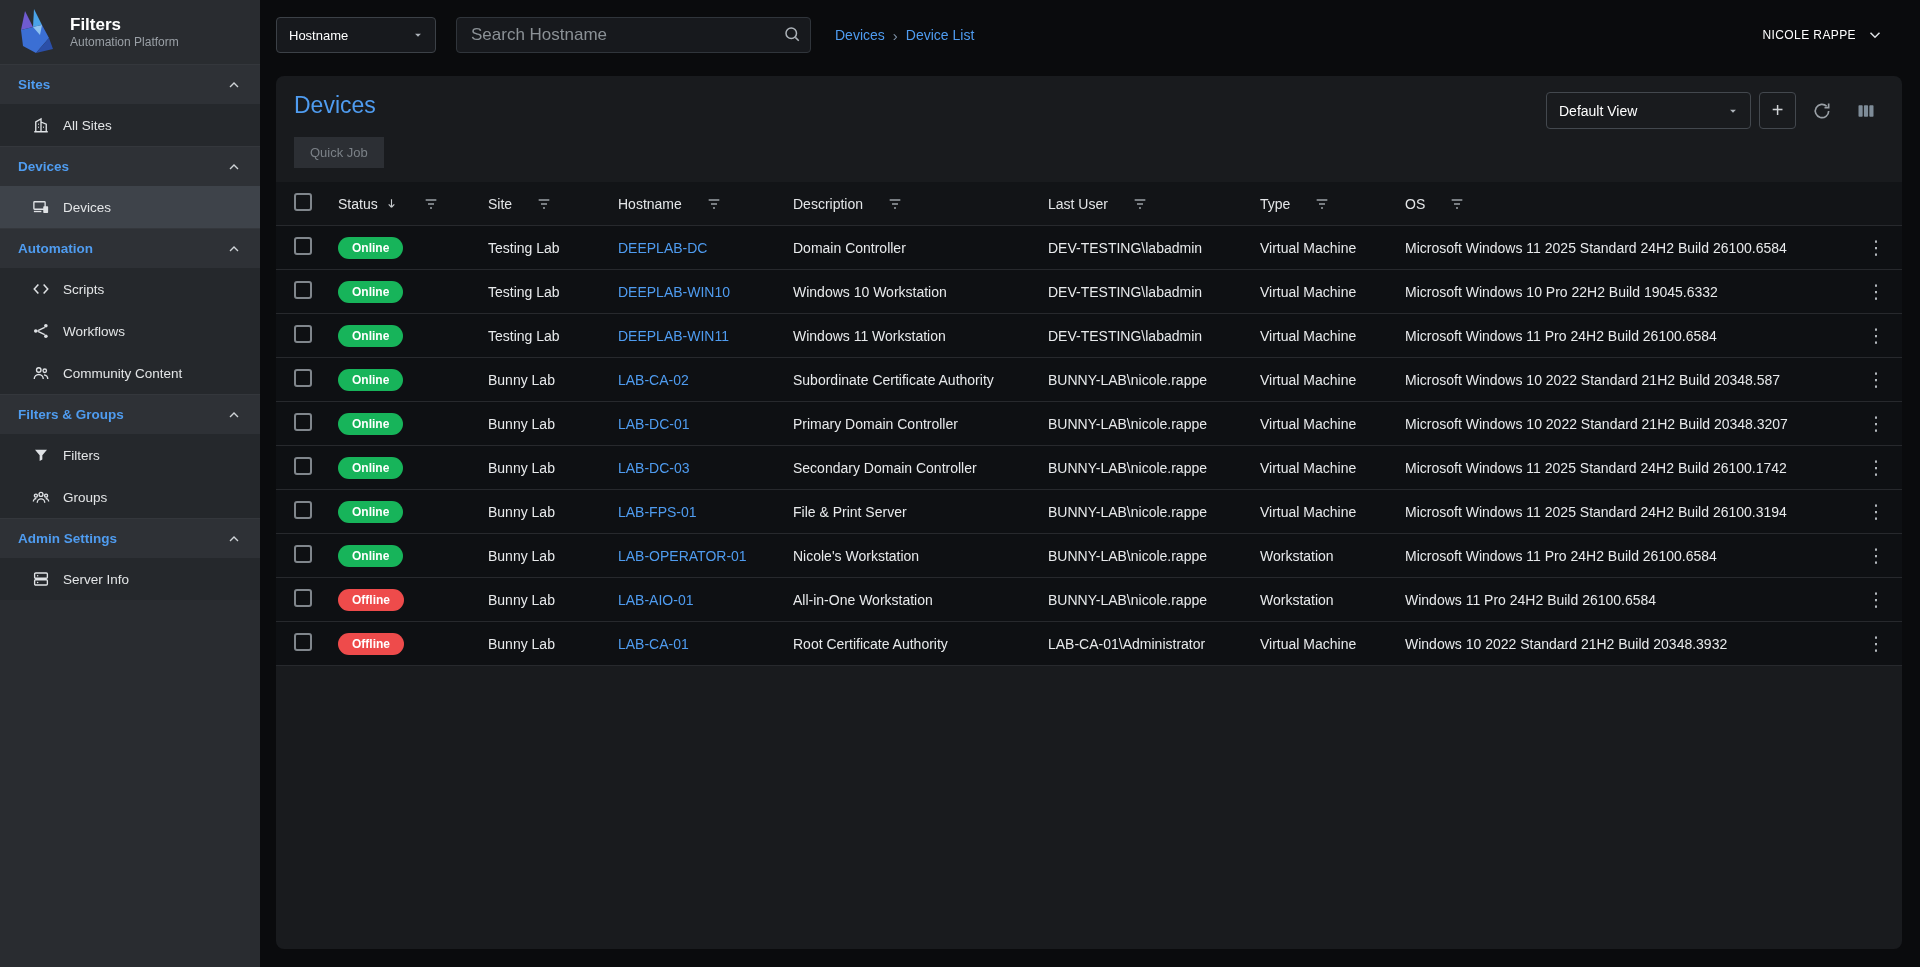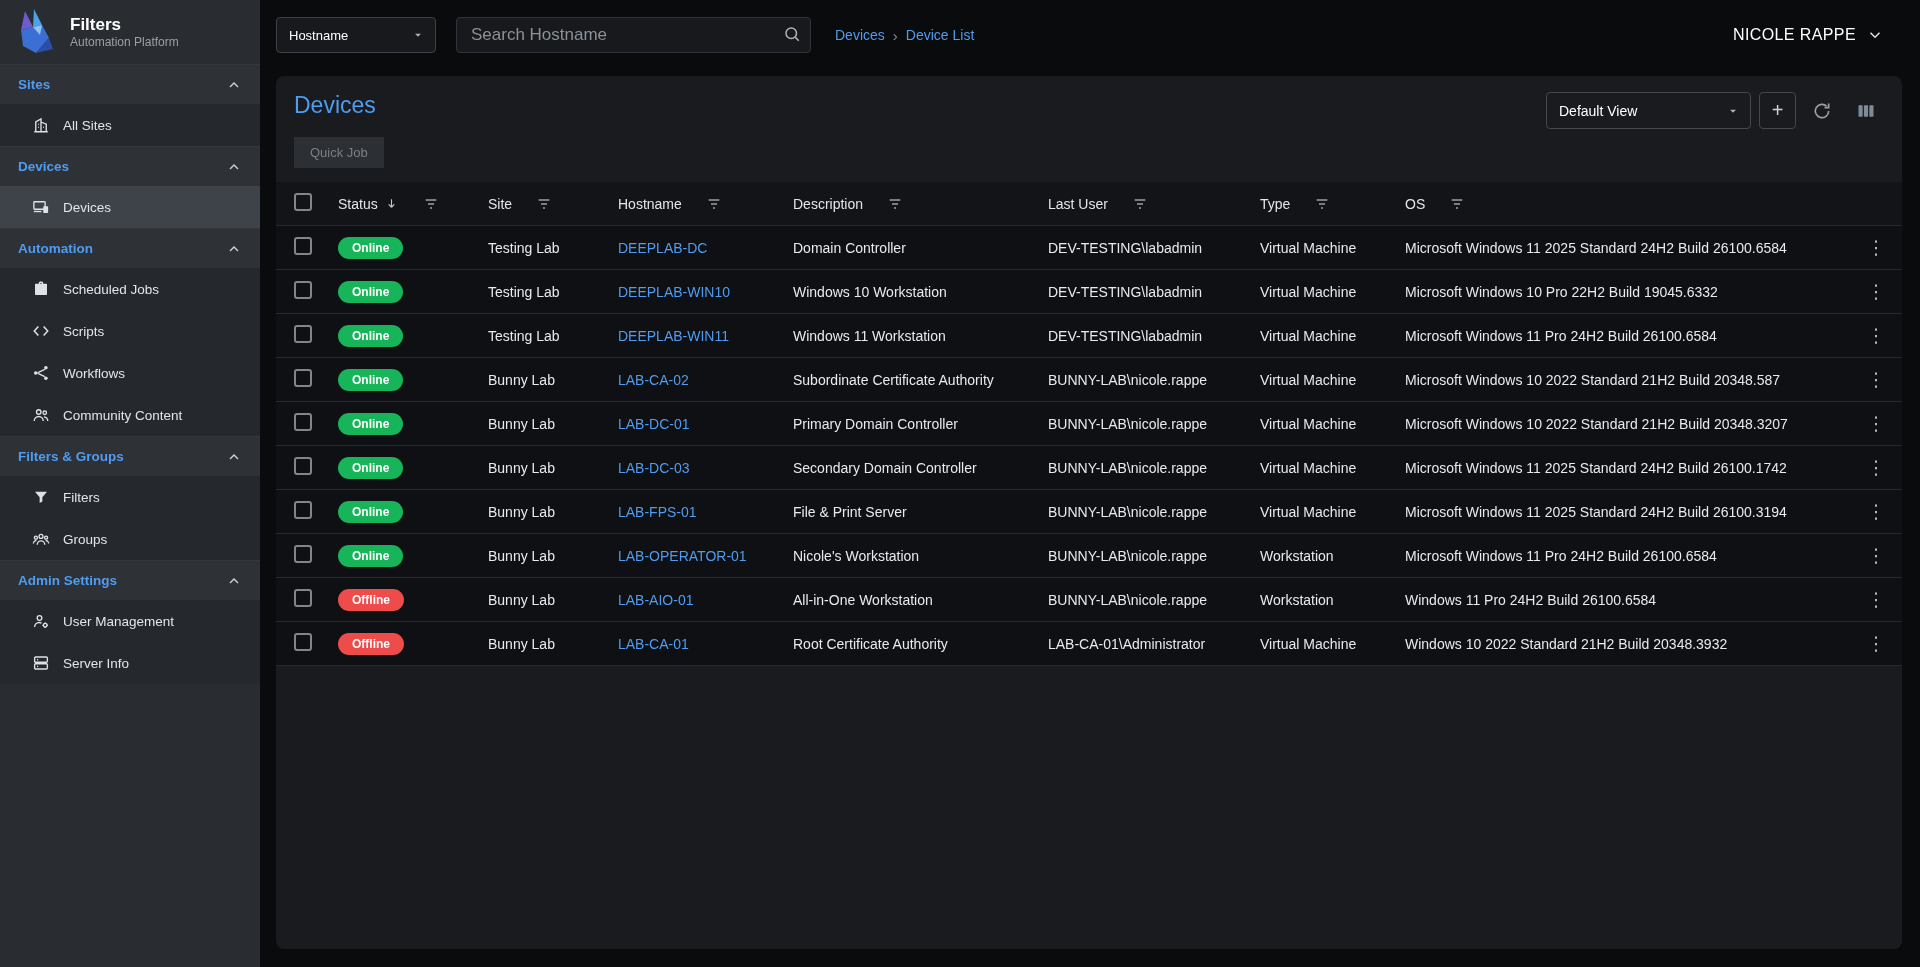--- a/index.html
+++ b/index.html
@@ -38,21 +38,21 @@
   .search-input { width:355px; height:36px; background:#17191d; border:1px solid #30353b;
     border-radius:4px; color:#e8eaec; font-size:17px; padding:0 38px 0 14px; outline:none;
     font-family:"Liberation Sans", sans-serif; }
   .search-input::placeholder { color:#8b9196; }
   .search-icon { position:absolute; right:10px; top:8px; color:#aeb4ba; }
   .breadcrumb { margin-left:24px; display:flex; align-items:center; gap:8px; font-size:14px; }
   .crumb { color:#4f9cf0; cursor:pointer; }
   .crumb-sep { color:#7d90a5; font-size:15px; }
   .topbar-spacer { flex:1; }
   .user-menu { display:flex; align-items:center; gap:10px; cursor:pointer; }
-  .user-name { font-size:16px; color:#ffffff; letter-spacing:0.4px; }
+  .user-name { font-size:12px; color:#ffffff; letter-spacing:0.4px; }
   .user-menu .chev { color:#dfe2e5; display:flex; }
 
   
   .panel { margin:6px 18px 18px 16px; background:#191b1e; border-radius:8px;
     flex:1; display:flex; flex-direction:column; overflow:hidden; }
   .panel-head { display:flex; align-items:flex-start; justify-content:space-between;
     padding:16px 18px 6px 18px; }
   .page-title { font-size:23px; color:#4f9cf0; font-weight:500; margin:0; }
   .view-controls { display:flex; align-items:center; gap:8px; }
   .view-select { width:205px; height:37px; border:1px solid #43484e; background:transparent;
@@ -152,28 +152,20 @@
       <span class="sec-label">Automation</span>
       <span class="chev">
         <svg width="16" height="16" viewBox="0 0 24 24" fill="none" stroke="currentColor" stroke-width="2">
             <path d="M6 15l6-6 6 6"></path>
           </svg>
       </span>
     </div>
     <div class="items">
       <div class="item">
         <span class="icon">
-          <svg viewBox="0 0 24 24" fill="currentColor">
-              <path d="M9 5V4a2 2 0 012-2h2a2 2 0 012 2v1h4a1 1 0 011 1v13a1 1 0 01-1 1H5a1 1 0 01-1-1V6a1 1 0 011-1h4zm2 0h2V4h-2v1z"></path>
-            </svg>
-        </span>
-        <span>Scheduled Jobs</span>
-      </div>
-      <div class="item">
-        <span class="icon">
           <svg viewBox="0 0 24 24" fill="none" stroke="currentColor" stroke-width="2">
               <path d="M8.5 6L3 12l5.5 6M15.5 6L21 12l-5.5 6"></path>
             </svg>
         </span>
         <span>Scripts</span>
       </div>
       <div class="item">
         <span class="icon">
           <svg viewBox="0 0 24 24" fill="currentColor">
               <circle cx="5" cy="12" r="2.4"></circle>
@@ -229,31 +221,20 @@
 
     <div class="section-header">
       <span class="sec-label">Admin Settings</span>
       <span class="chev">
         <svg width="16" height="16" viewBox="0 0 24 24" fill="none" stroke="currentColor" stroke-width="2">
             <path d="M6 15l6-6 6 6"></path>
           </svg>
       </span>
     </div>
     <div class="items">
-      <div class="item">
-        <span class="icon">
-          <svg viewBox="0 0 24 24" fill="none" stroke="currentColor" stroke-width="1.8">
-              <circle cx="10" cy="8" r="3.1"></circle>
-              <path d="M3.5 20c0-3.3 2.7-6 6-6 1.2 0 2.3.3 3.2 1"></path>
-              <circle cx="17.6" cy="17.6" r="2.4"></circle>
-              <path d="M17.6 13.9v1.2M17.6 20.1v1.2M21.3 17.6h-1.2M15.1 17.6h-1.2"></path>
-            </svg>
-        </span>
-        <span>User Management</span>
-      </div>
       <div class="item">
         <span class="icon">
           <svg viewBox="0 0 24 24" fill="none" stroke="currentColor" stroke-width="1.8">
               <rect x="3.5" y="4" width="17" height="7" rx="1.4"></rect>
               <rect x="3.5" y="13" width="17" height="7" rx="1.4"></rect>
               <circle cx="7.5" cy="7.5" r="1" fill="currentColor" stroke="none"></circle>
               <circle cx="7.5" cy="16.5" r="1" fill="currentColor" stroke="none"></circle>
             </svg>
         </span>
         <span>Server Info</span>

